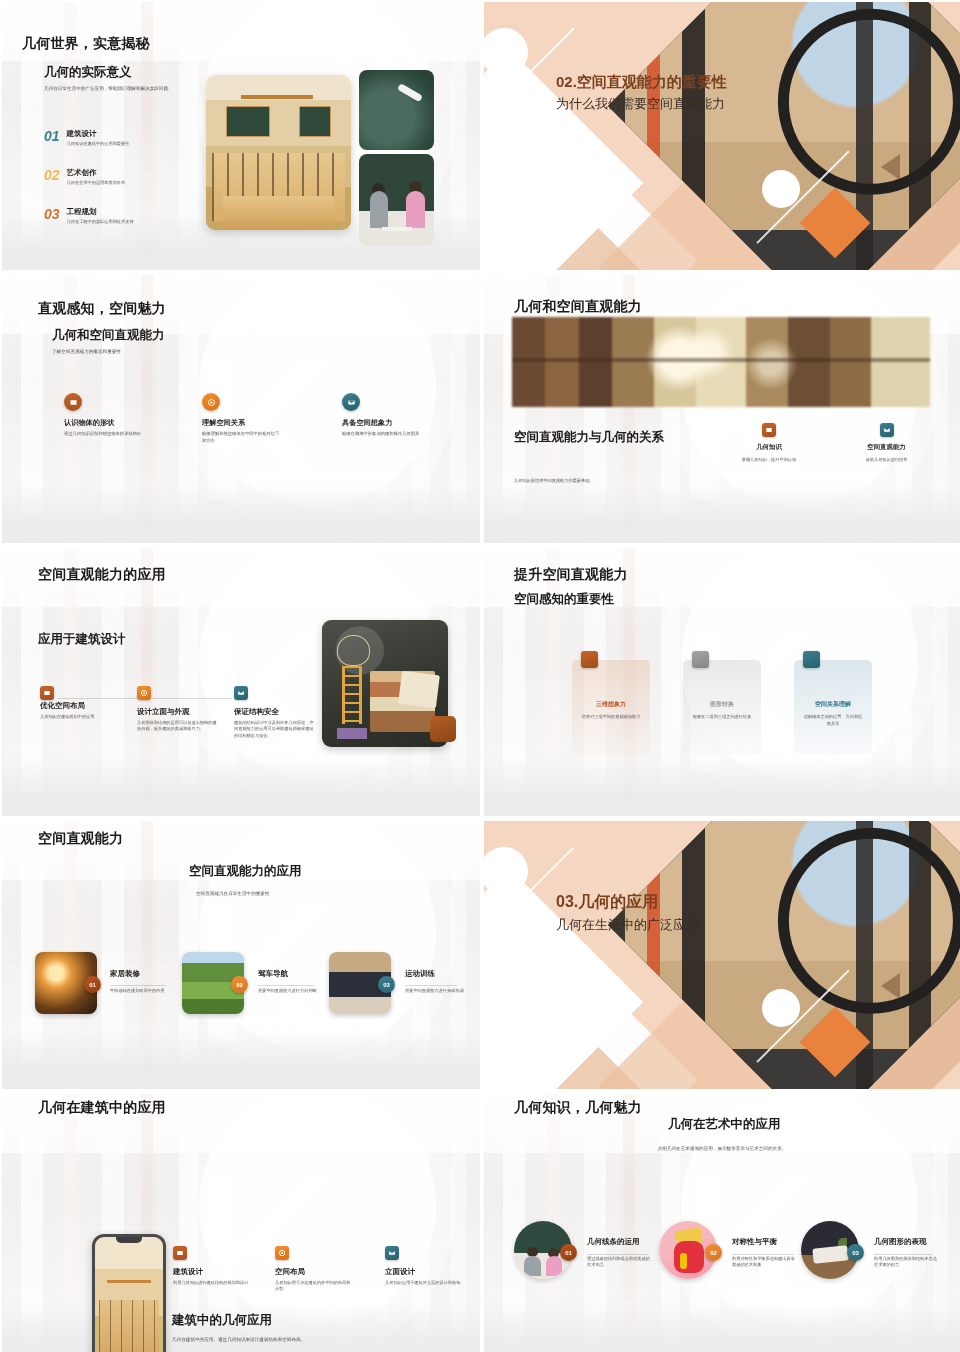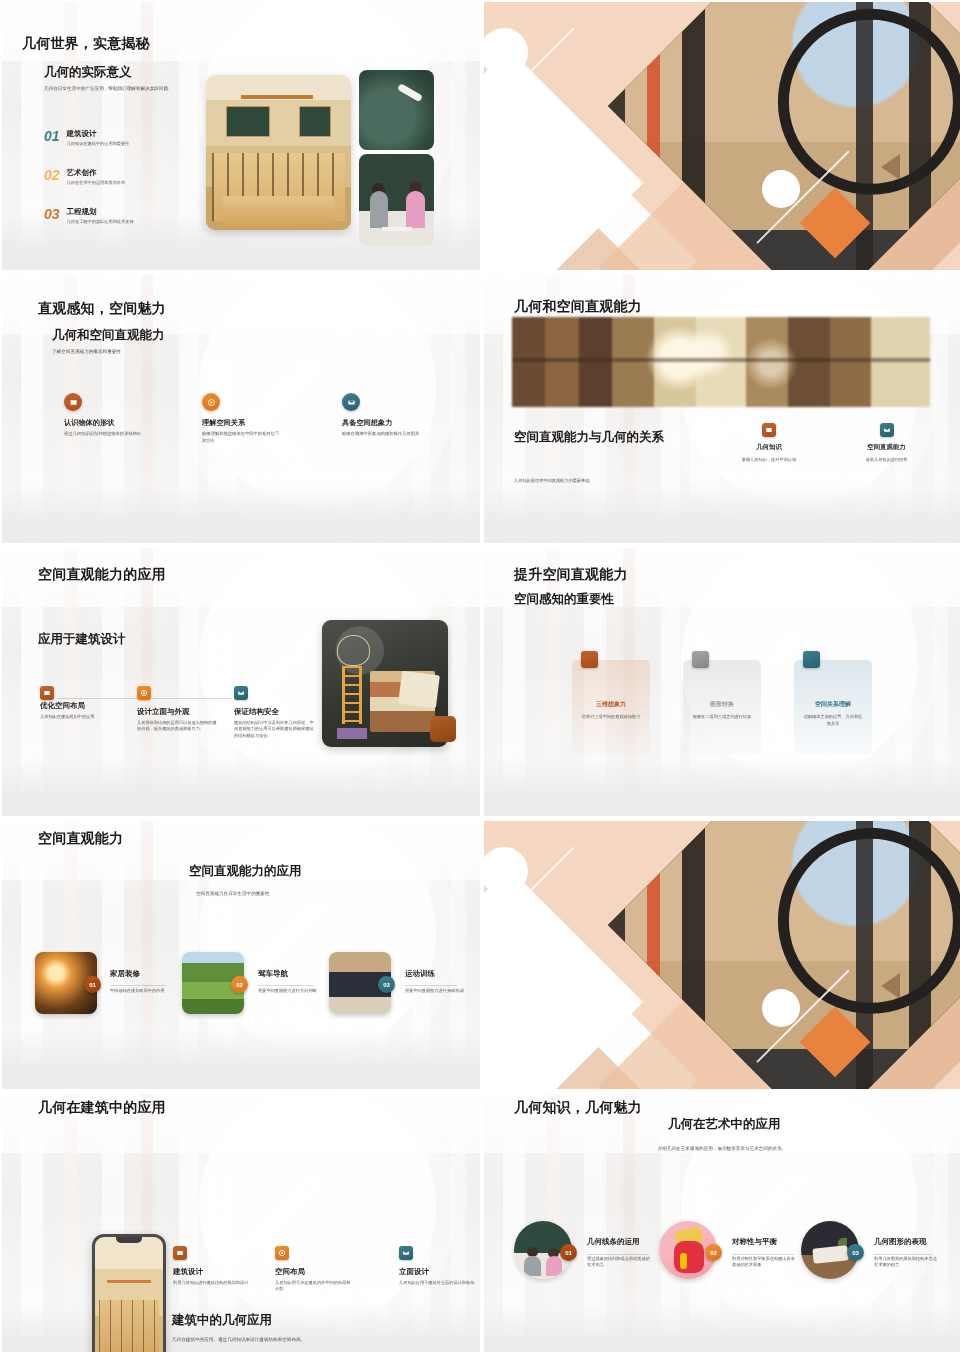--- a/index.html
+++ b/index.html
@@ -406,20 +406,24 @@
       <div class="inner"></div>
         <div class="bars"></div>
         <div class="ring"></div>
     </div>
     <div class="circle-l"></div>
     <div class="circle-w2"></div>
     <div class="dia-orange"></div>
     <div class="slashline" style="left:64px; top:16px; height:70px;"></div>
     <div class="slashline" style="left:318px; top:130px; height:130px;"></div>
     <div class="tri-outline"></div>
+    <div class="sec-text">
+      <div class="sec-title">02.空间直观能力的重要性</div>
+      <div class="sec-sub">为什么我们需要空间直观能力</div>
+    </div>
   </div>
 
   <div class="slide">
     <div class="bg-tex">
       <div class="base"></div>
         <div class="stone"></div>
         <div class="pillars"></div>
       <div class="arc"></div>
         <div class="k">K</div>
         <div class="veil"></div>
@@ -630,20 +634,24 @@
       <div class="inner"></div>
         <div class="bars"></div>
         <div class="ring"></div>
     </div>
     <div class="circle-l"></div>
     <div class="circle-w2"></div>
     <div class="dia-orange"></div>
     <div class="slashline" style="left:64px; top:16px; height:70px;"></div>
     <div class="slashline" style="left:318px; top:130px; height:130px;"></div>
     <div class="tri-outline"></div>
+    <div class="sec-text">
+      <div class="sec-title" style="font-size:16px;">03.几何的应用</div>
+      <div class="sec-sub">几何在生活中的广泛应用</div>
+    </div>
   </div>
 
   <div class="slide">
     <div class="bg-tex">
       <div class="base"></div>
         <div class="stone"></div>
         <div class="pillars"></div>
       <div class="arc"></div>
         <div class="k">K</div>
         <div class="veil"></div>
@@ -668,21 +676,21 @@
     <div style="position:absolute; left:273px; top:152px; width:76px;">
       <div class="tile amber">
         <svg viewBox="0 0 24 24">
             <circle cx="12" cy="12" r="8" fill="none" stroke="#fff" stroke-width="2.6"></circle>
             <circle cx="12" cy="12" r="3"></circle>
           </svg>
       </div>
       <div class="h3" style="margin-top:7px;">空间布局</div>
       <div class="body-xs" style="margin-top:3px;">几何知识用于决定建筑内外空间的布局和分割</div>
     </div>
-    <div style="position:absolute; left:397px; top:152px; width:76px;">
+    <div style="position:absolute; left:383px; top:152px; width:76px;">
       <div class="tile teal">
         <svg viewBox="0 0 24 24">
             <path d="M3.5 6.5h17v11h-17zM4 7l8 6 8-6"></path>
           </svg>
       </div>
       <div class="h3" style="margin-top:7px;">立面设计</div>
       <div class="body-xs" style="margin-top:3px;">几何知识应用于建筑外立面的设计和装饰</div>
     </div>
 
     <div class="h2" style="position:absolute; left:170px; top:218px;">建筑中的几何应用</div>

